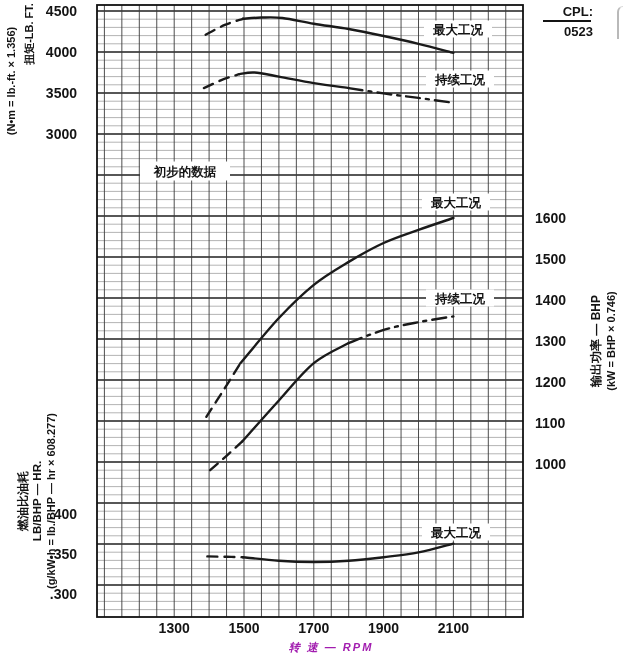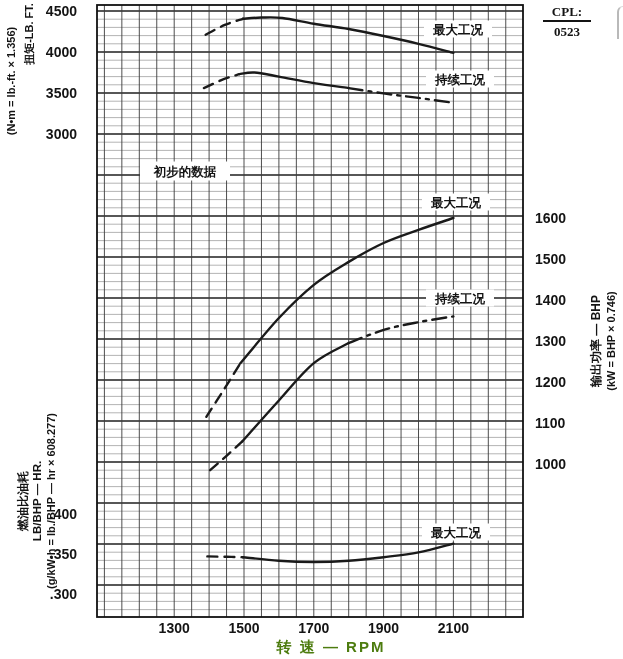--- a/index.html
+++ b/index.html
@@ -6,27 +6,27 @@
   .stage{
     position:relative;width:623px;height:659px;background:#ffffff;overflow:hidden;
     font-family:"Liberation Sans","DejaVu Sans",sans-serif;color:#111;
   }
   svg.chart{position:absolute;left:0;top:0;}
   svg.chart text{
     font-family:"Liberation Sans","DejaVu Sans",sans-serif;
     font-weight:700;fill:#141414;
   }
   .cpl{
-    position:absolute;left:541px;top:4px;width:52px;text-align:center;
-    font-weight:700;font-size:13px;line-height:15px;color:#141414;font-family:Liberation Serif, serif;
+    position:absolute;left:541px;top:4px;width:52px;text-align:right;
+    font-weight:700;font-size:13px;line-height:15px;color:#141414;
   }
   .cpl-rule{border:0;border-top:2px solid #141414;margin:1px 2px 2px 2px;}
   .x-title{
     position:absolute;left:331px;top:647px;transform:translate(-50%,-50%);
-    font-weight:700;font-size:15px;letter-spacing:2px;white-space:nowrap;color:#4d7c0f;
+    font-weight:700;font-size:11px;letter-spacing:2px;white-space:nowrap;color:#a21caf;font-style:italic;
   }
   .scan-artifact{
     position:absolute;left:617px;top:6px;width:8px;height:32px;
     border-left:2px solid #b9b9b9;border-top:1px solid #d8d8d8;
     border-top-left-radius:6px;
   }
 </style>
 </head>
 <body>
 

